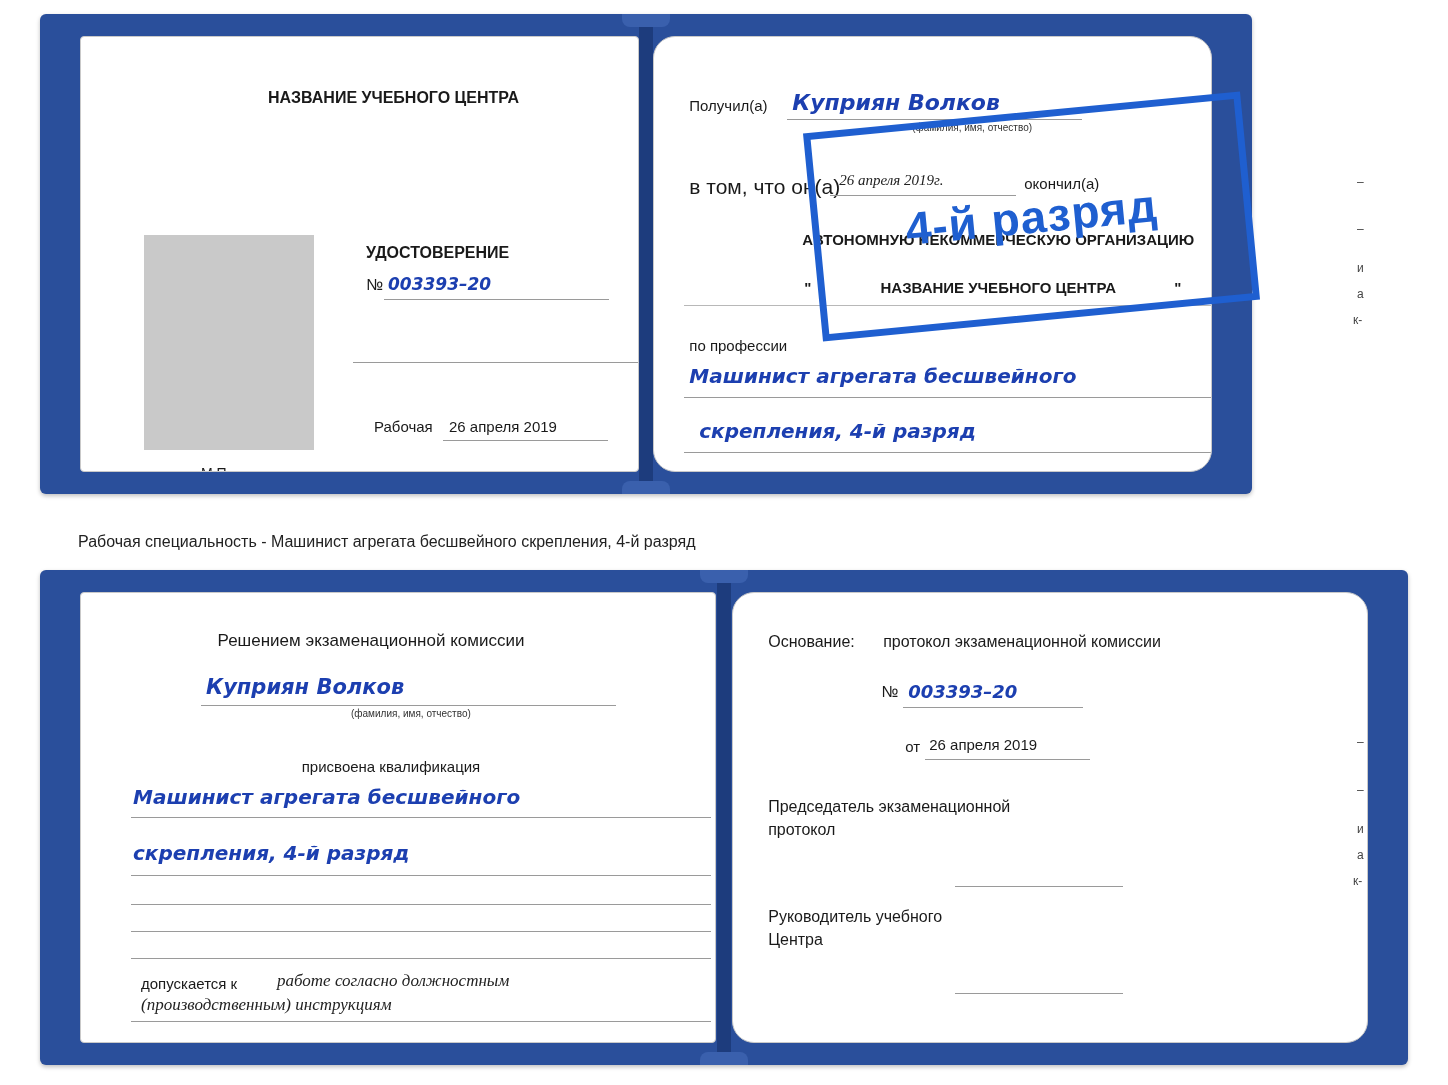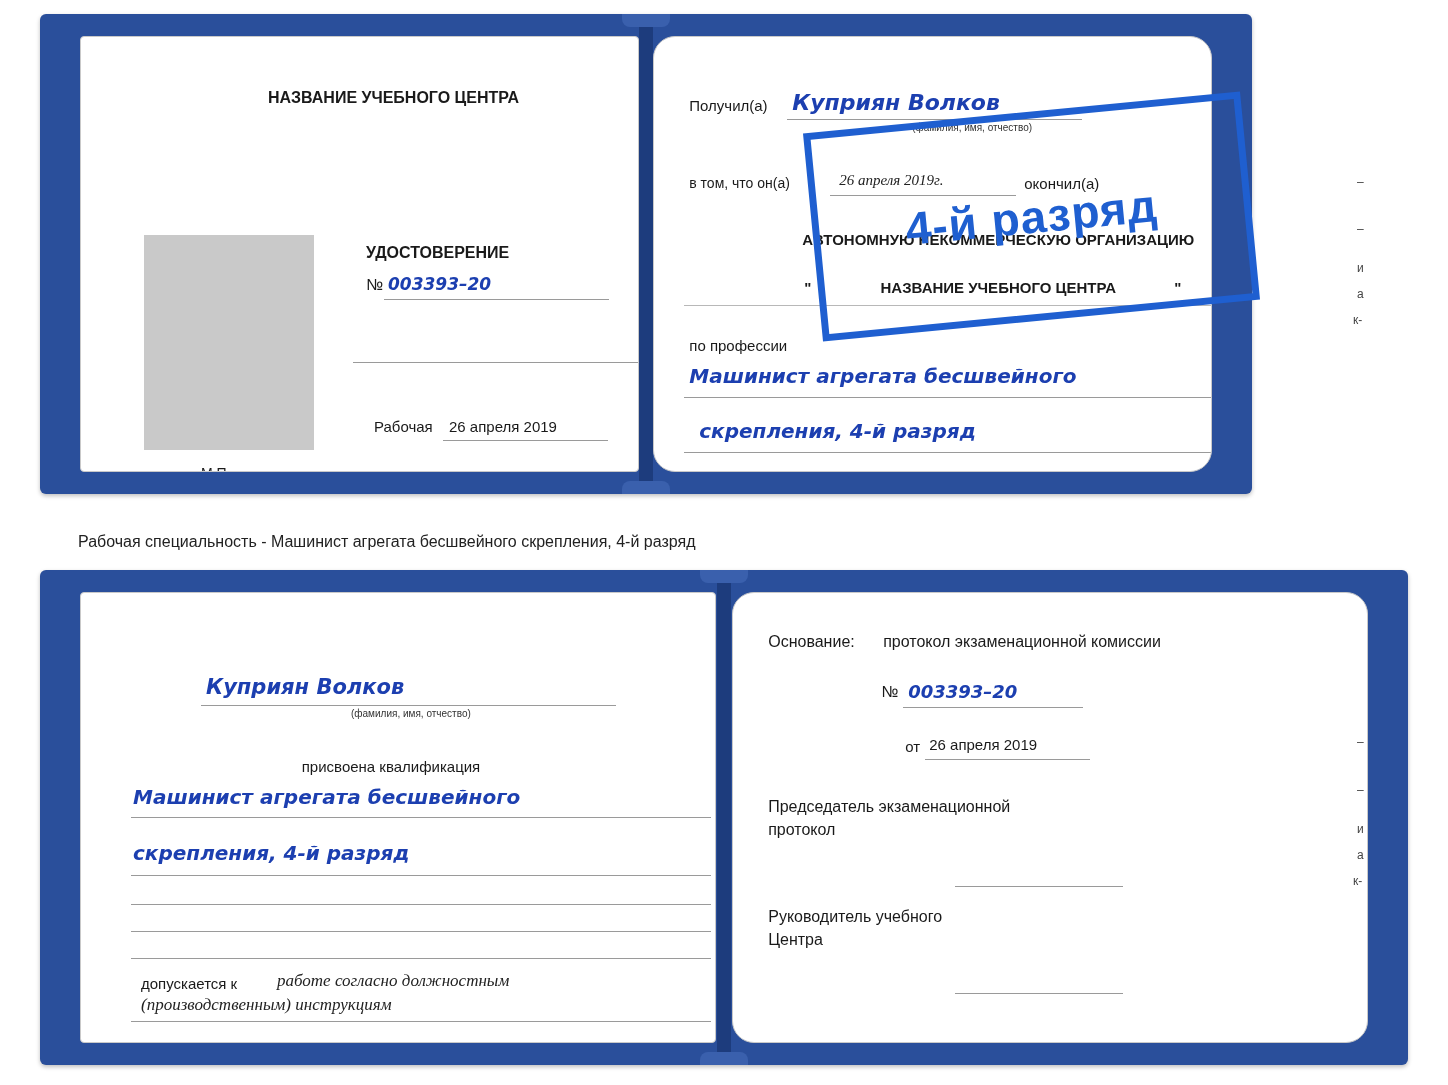--- a/index.html
+++ b/index.html
@@ -160,21 +160,21 @@
     </div>
   </div>
 
   <div class="page right">
     <div class="page-inner">
       <div class="t print" style="left:35px; top:60px; font-size:15px;">Получил(а)</div>
       <div class="t hand" style="left:138px; top:53px; font-size:22px;">Куприян Волков</div>
       <div class="rule" style="left:133px; top:82px; width:295px;"></div>
       <div class="t print small-label" style="left:258px; top:85px;">(фамилия, имя, отчество)</div>
 
-      <div class="t print" style="left:35px; top:138px; font-size:14px;">в том, что он(а)</div>
+      <div class="t print" style="left:35px; top:138px; font-size:21px;">в том, что он(а)</div>
       <div class="t ink-serif" style="left:185px; top:135px; font-size:15px;">26 апреля 2019г.</div>
       <div class="rule" style="left:176px; top:158px; width:186px;"></div>
       <div class="t print" style="left:370px; top:138px; font-size:15px;">окончил(а)</div>
 
       <div class="t print bold" style="left:0px; top:194px; width:688px; text-align:center; font-size:15px;">АВТОНОМНУЮ НЕКОММЕРЧЕСКУЮ ОРГАНИЗАЦИЮ</div>
       <div class="t print bold" style="left:150px; top:242px; font-size:15px;">"</div>
       <div class="t print bold" style="left:0px; top:242px; width:688px; text-align:center; font-size:15px;">НАЗВАНИЕ УЧЕБНОГО ЦЕНТРА</div>
       <div class="t print bold" style="left:520px; top:242px; font-size:15px;">"</div>
       <div class="rule light" style="left:30px; top:268px; width:620px;"></div>
 
@@ -197,20 +197,21 @@
 
 <div class="caption" style="left:78px; top:533px;">Рабочая специальность - Машинист агрегата бесшвейного скрепления, 4-й разряд</div>
 
 <div class="booklet" style="left:40px; top:570px; width:1368px; height:495px;">
   <div class="spine"></div>
   <div class="spine-notch-top"></div>
   <div class="spine-notch-bottom"></div>
 
   <div class="page left">
     <div class="page-inner">
+      <div class="t print" style="left:0px; top:38px; width:580px; text-align:center; font-size:17px;">Решением экзаменационной комиссии</div>
 
       <div class="t hand" style="left:125px; top:82px; font-size:21px;">Куприян Волков</div>
       <div class="rule" style="left:120px; top:112px; width:415px;"></div>
       <div class="t print small-label" style="left:270px; top:115px;">(фамилия, имя, отчество)</div>
 
       <div class="t print" style="left:0px; top:165px; width:580px; text-align:center; font-size:15px;padding-left:20px;">присвоена квалификация</div>
 
       <div class="t hand" style="left:52px; top:192px; font-size:20px;">Машинист агрегата бесшвейного</div>
       <div class="rule" style="left:50px; top:224px; width:580px;"></div>
 

